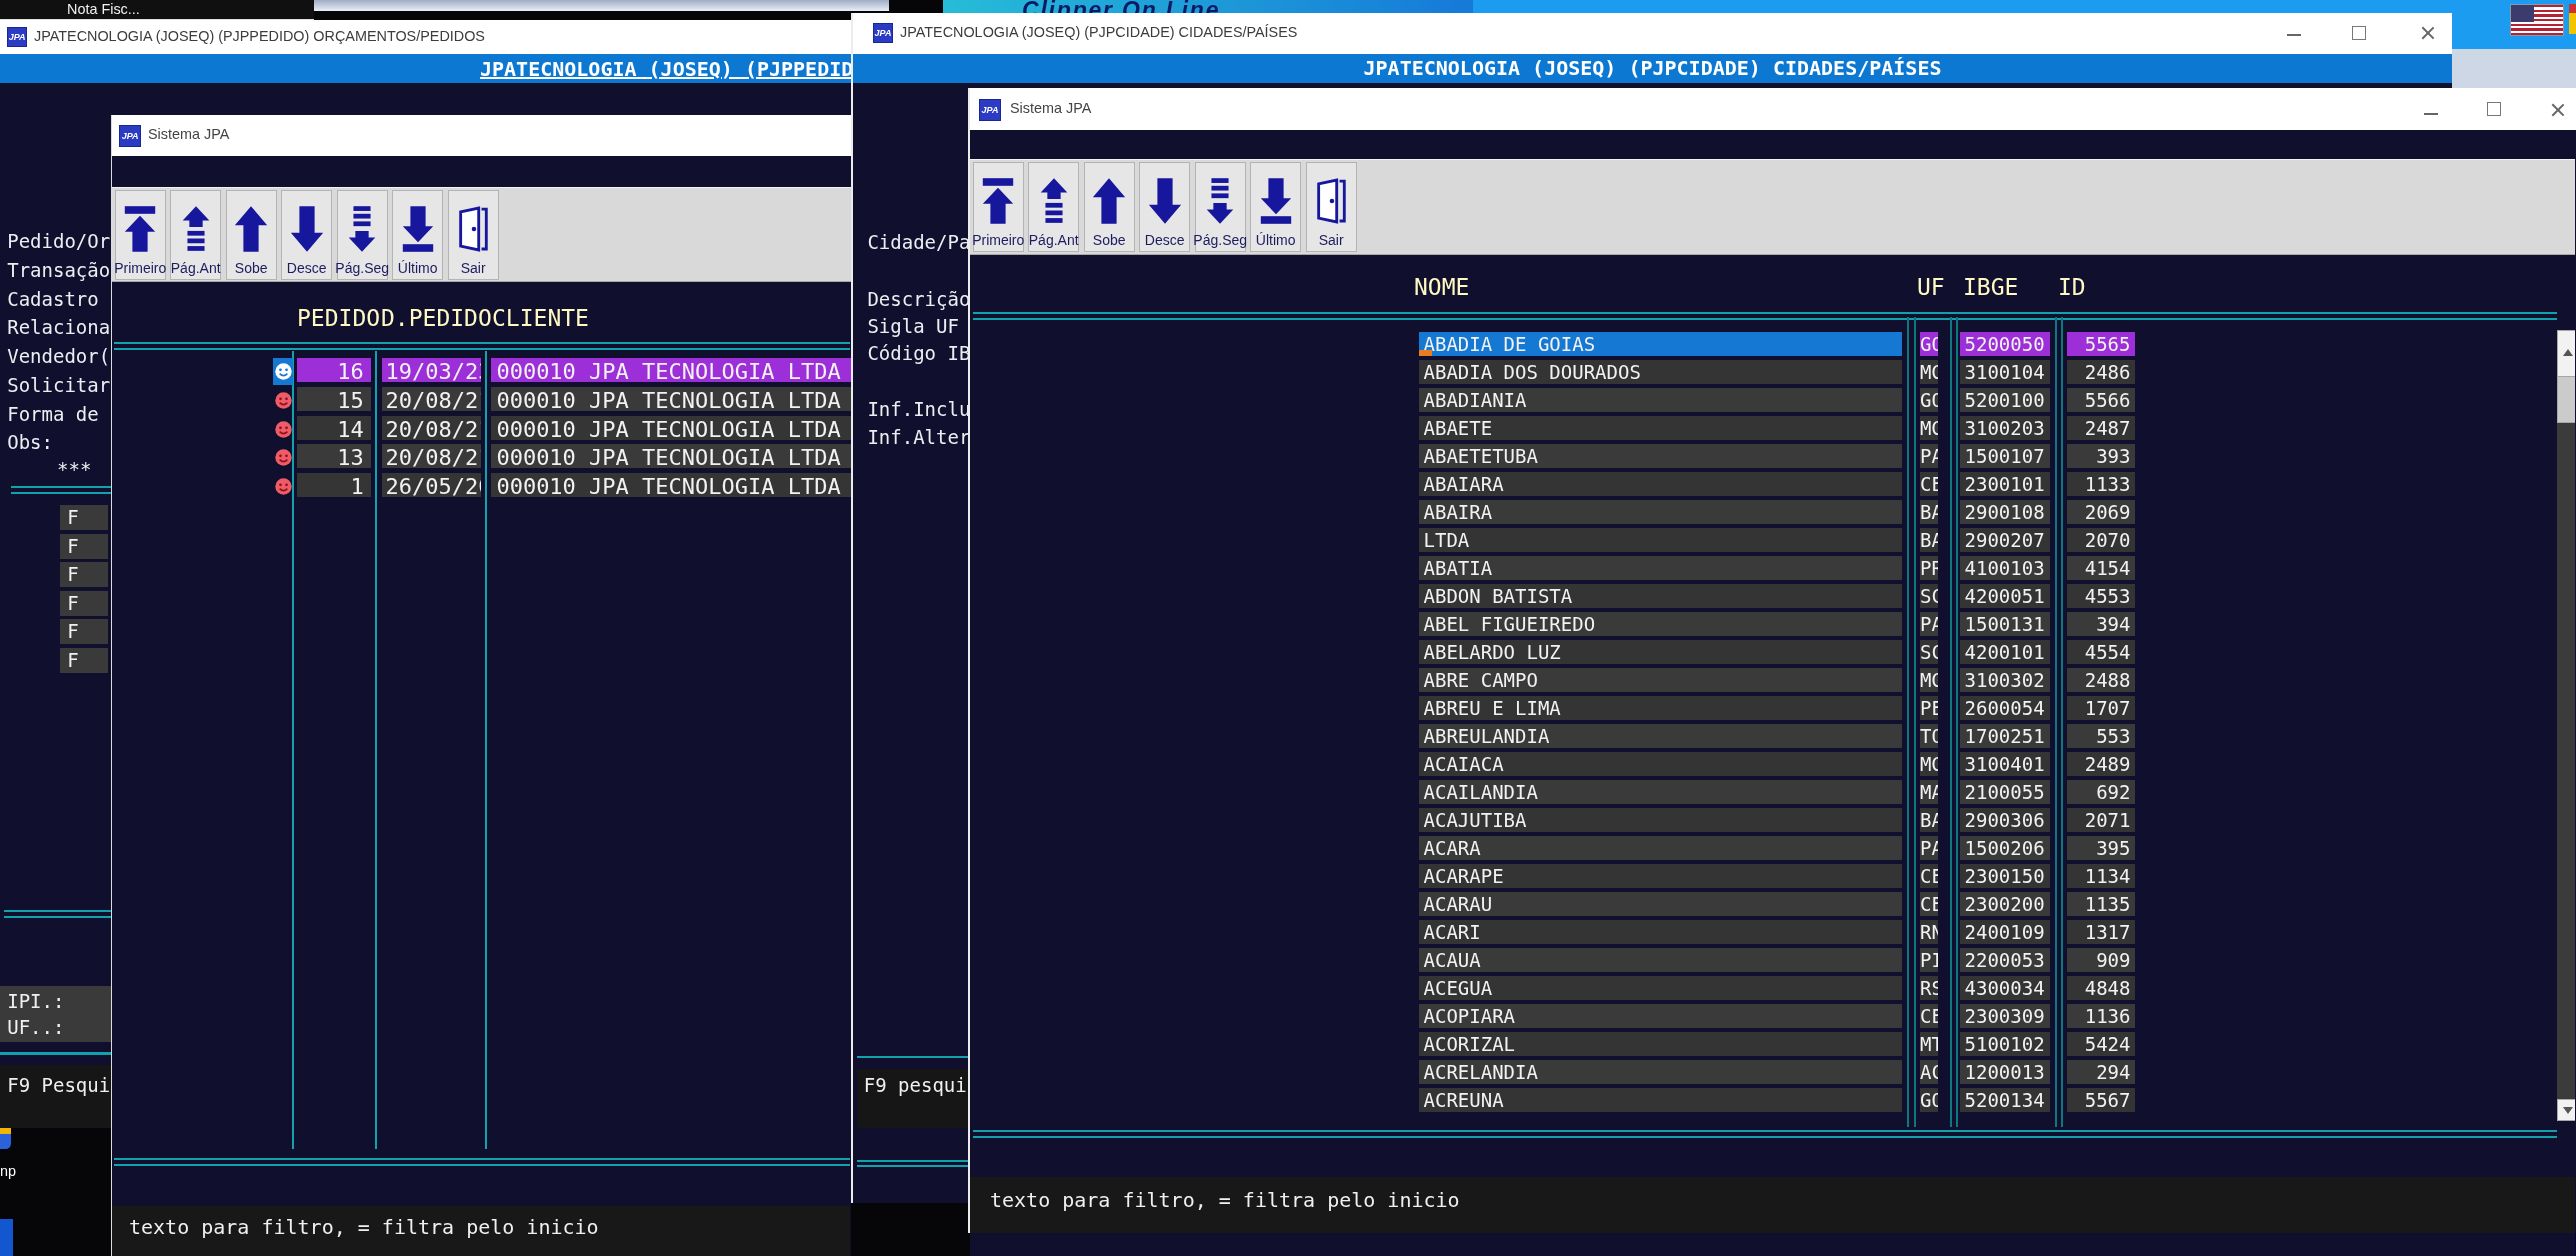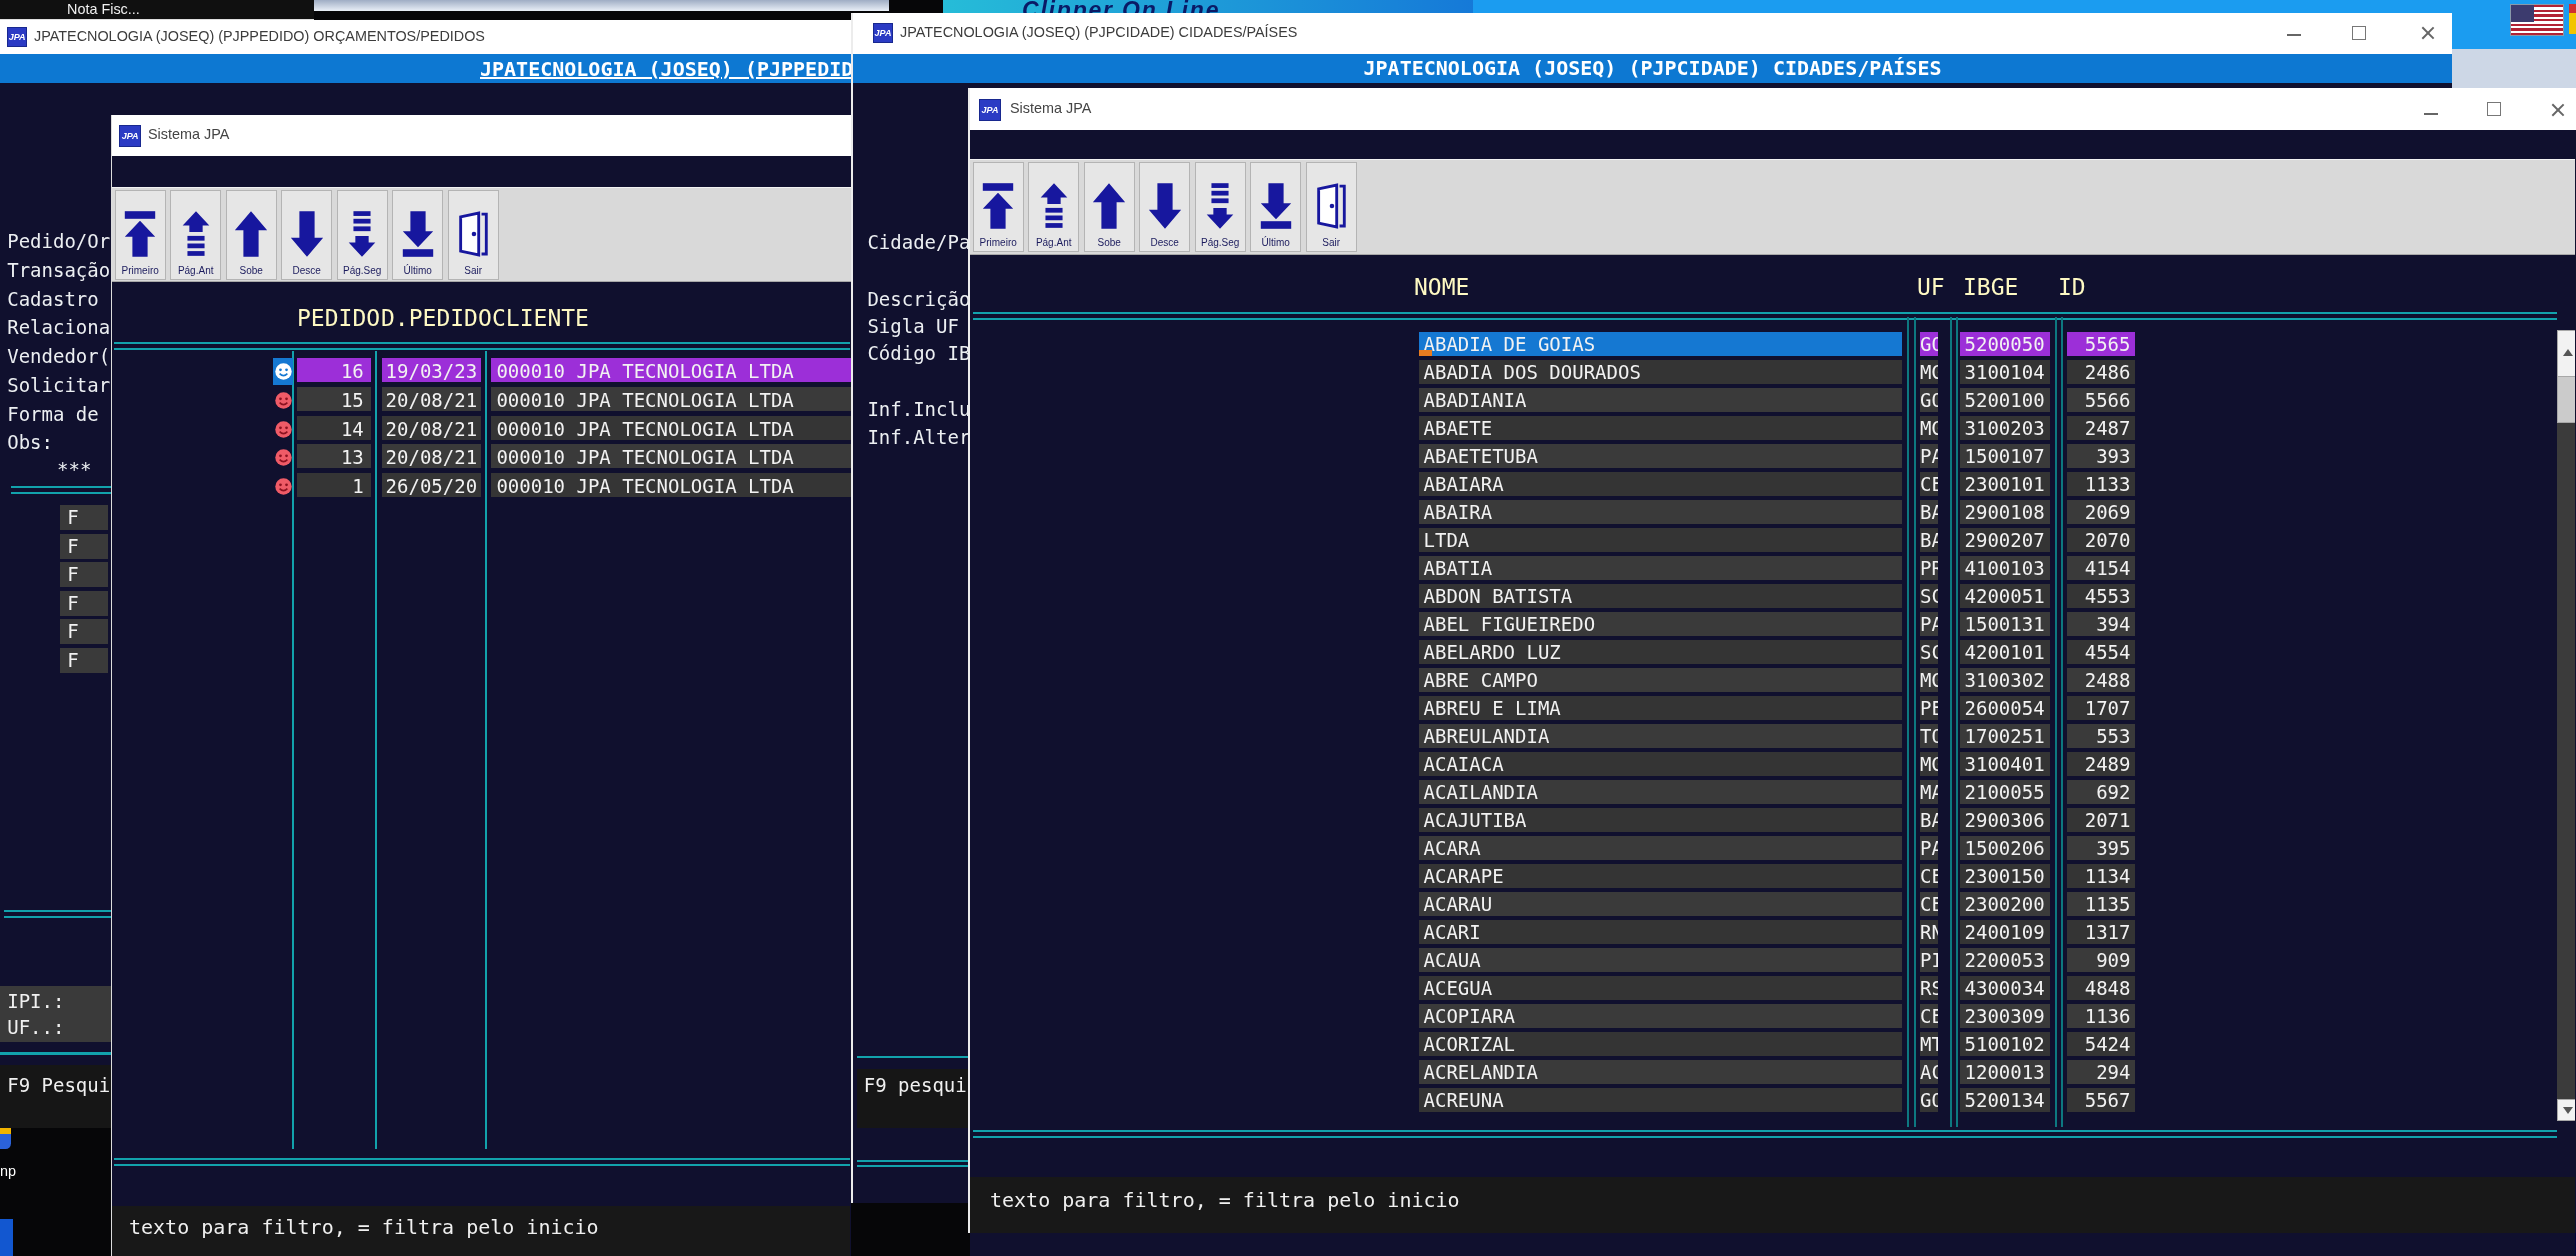--- a/index.html
+++ b/index.html
@@ -49,21 +49,21 @@
   .toolbar{position:absolute;background:#d9d9d9;border-top:0.9px solid #f2f2f2;border-bottom:0.9px solid #a8a8a8;
            display:flex;align-items:flex-start;padding:1.8px 0 0 2.7px;box-sizing:border-box;}
   .tbtn{width:51px;height:90px;margin-right:4.5px;background:#e6e6e6;border:0.9px solid #b4b4b4;
         display:flex;flex-direction:column;align-items:center;justify-content:flex-end;padding:0 0 2.7px 0;box-sizing:border-box;}
   .tb-ic{height:63px;display:flex;align-items:center;}
   .tb-ic svg{width:38px;height:50px;}
   .tb-ic path,.tb-ic rect{fill:#17179e;}
   .tb-ic .door{fill:#fff;stroke:#17179e;stroke-width:3;}
   .tb-ic .knob{fill:#17179e;}
   .tb-ic .frame{fill:none;stroke:#17179e;stroke-width:3;}
-  .tb-lb{font-size:10px;color:#1c1c5e;white-space:nowrap;}
+  .tb-lb{font-size:14px;color:#1c1c5e;white-space:nowrap;}
 
   
   #win-pedidos{position:absolute;left:0;top:20px;width:851px;height:1236px;z-index:10;}
   #win-pedidos .client{left:0;top:63px;width:851px;height:1045px;}
   .fcol{position:absolute;left:60px;top:422px;display:flex;flex-direction:column;gap:3.6px;}
   .fbox{width:48px;height:25px;background:#3a3a3a;color:#f0f0f0;font-size:19px;line-height:25px;
         padding-left:7.2px;box-sizing:border-box;font-family:"DejaVu Sans Mono",monospace;}
   .graybox{position:absolute;background:#3a3a3a;color:#f0f0f0;}
   .blackbox{position:absolute;background:#161616;color:#f0f0f0;}
 
@@ -76,21 +76,21 @@
   #picker1{left:111px;top:95px;width:740px;height:1141px;}
   #picker1 .toolbar{left:0;top:72px;width:740px;height:95px;}
   #prow-host{position:absolute;left:161px;top:243px;width:579px;}
   .prow{position:relative;height:27px;margin-bottom:1.8px;}
   .prow .sm{position:absolute;left:0;top:0;width:20px;height:27px;display:flex;align-items:center;justify-content:center;}
   .prow .sm svg{width:19px;height:19px;}
   .prow .face{fill:#ef5b67;} .prow .feat{fill:#8c1220;} .prow .mouth{stroke:#8c1220;stroke-width:1.8;fill:none;}
   .prow.selected .sm{background:#1578d2;}
   .prow.selected .face{fill:#fff;} .prow.selected .feat{fill:#1578d2;} .prow.selected .mouth{stroke:#1578d2;}
   .pcell{position:absolute;top:0;height:24px;line-height:27px;background:#3a3a3a;color:#f2f2f2;
-         font-size:19px;font-family:"DejaVu Sans Mono",monospace;white-space:nowrap;overflow:hidden;box-sizing:border-box;}
+         font-size:22px;font-family:"DejaVu Sans Mono",monospace;white-space:nowrap;overflow:hidden;box-sizing:border-box;}
   .prow:nth-child(odd) .pcell{background:#353535;}
   .p-num{left:24px;width:74px;text-align:right;padding-right:7.2px;}
   .p-date{left:109px;width:99px;padding-left:3.6px;}
   .p-cli{left:218px;width:361px;padding-left:5.4px;}
   .prow.selected .pcell{background:#9c2fd8;}
   .filterbar{position:absolute;background:#181818;color:#f0f0f0;}
   .filterbar span{position:absolute;font-size:20px;white-space:nowrap;}
 
   
   #win-cidades{position:absolute;left:851px;top:12.6px;width:1601px;height:1190px;z-index:20;

